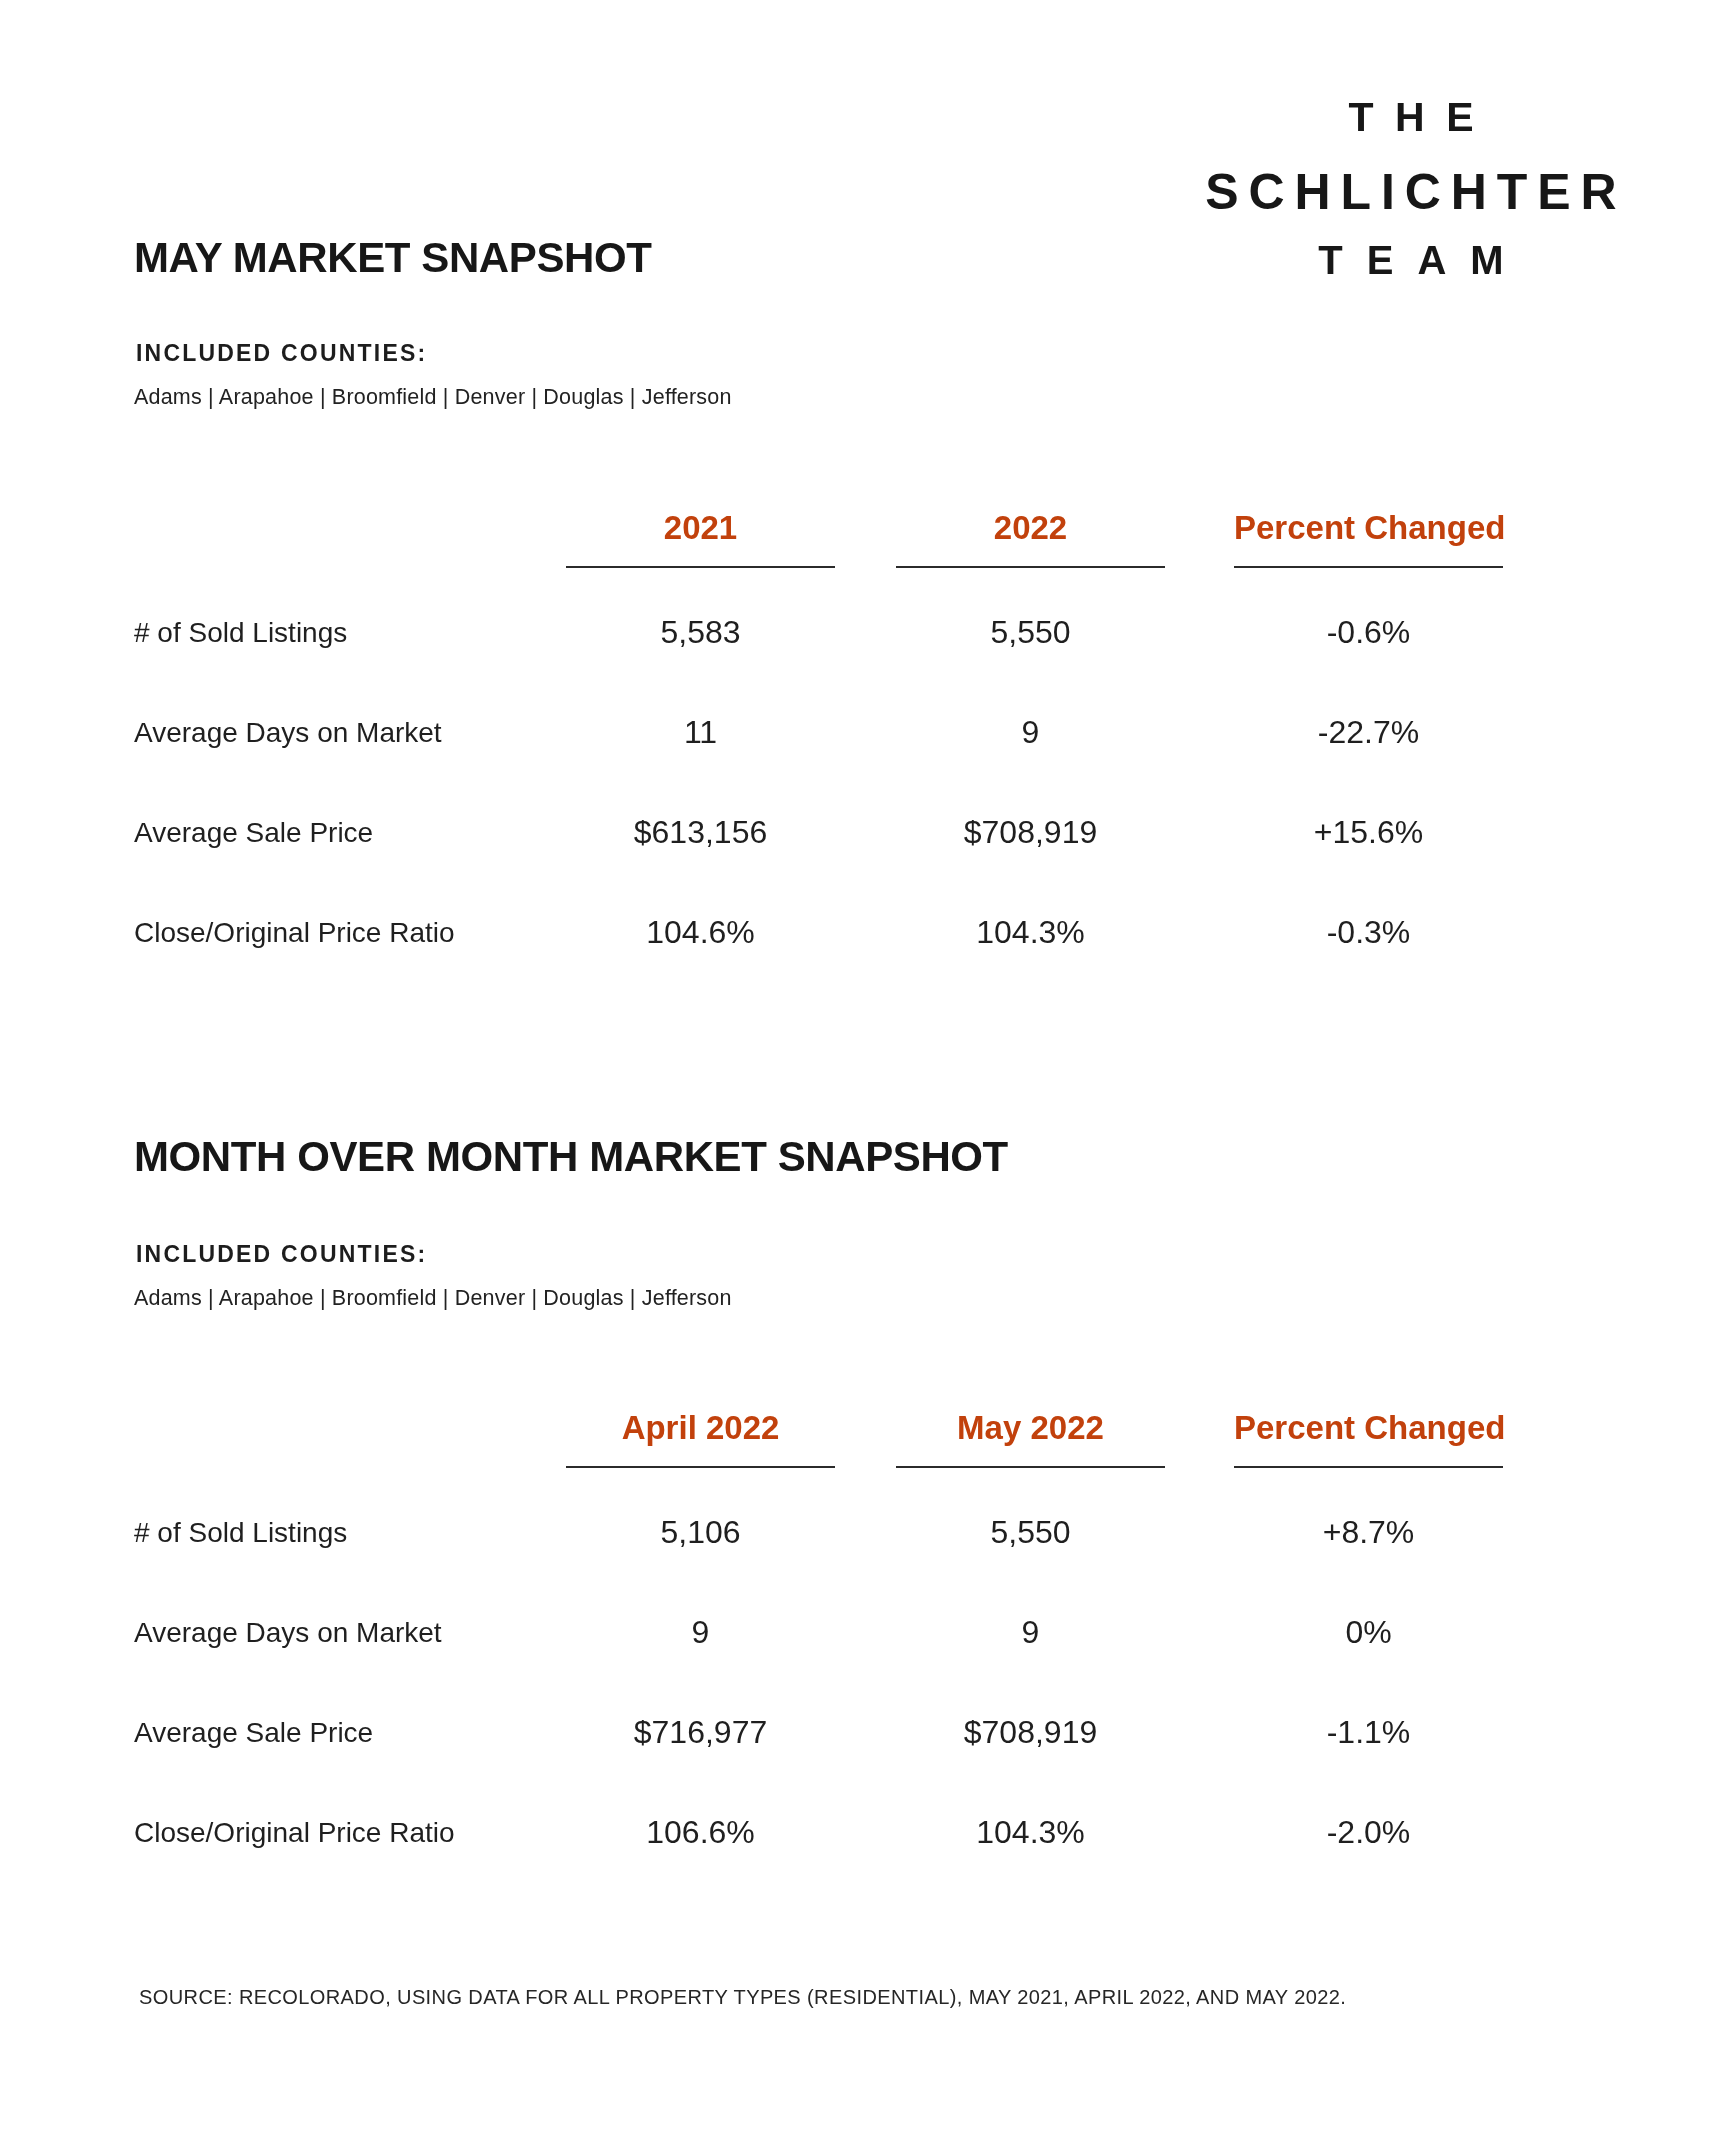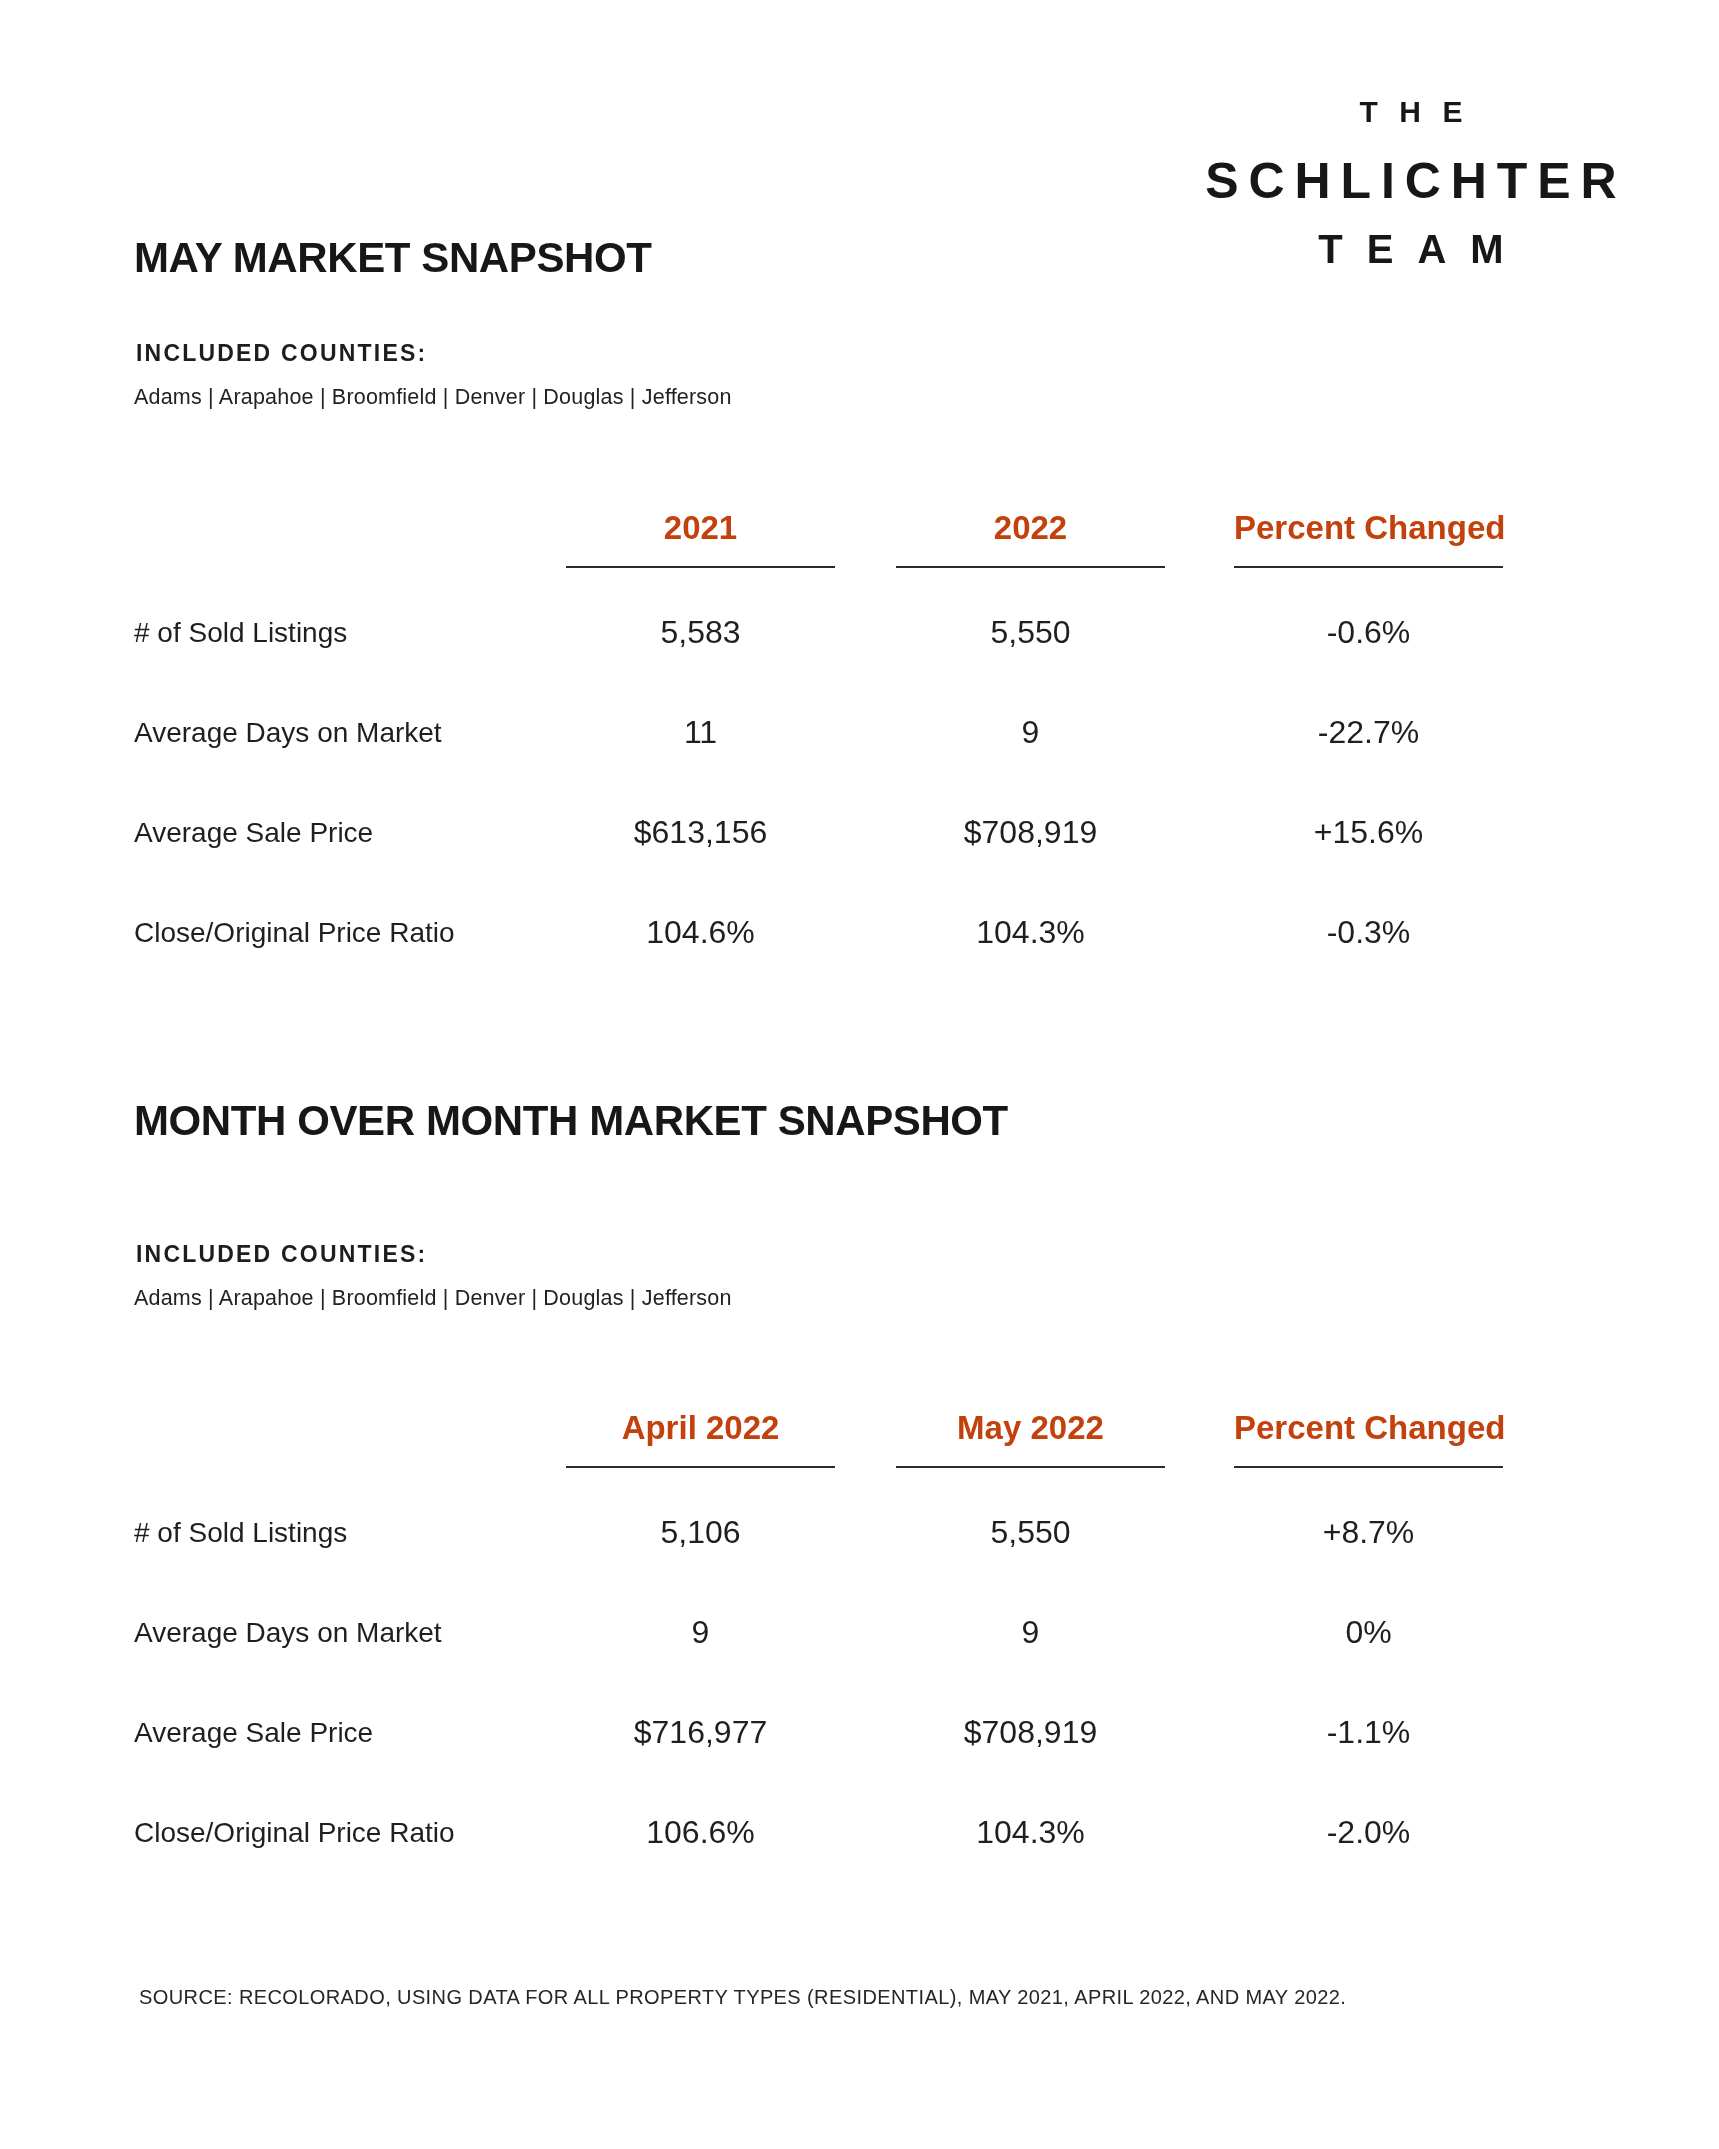--- a/index.html
+++ b/index.html
@@ -20,21 +20,21 @@
   
   .brand {
     position: absolute;
     top: 97px;
     left: 1160px;
     width: 502px;
     text-align: center;
     color: #171717;
   }
   .brand-the {
-    font-size: 30px;
+    font-size: 41px;
     font-weight: 600;
     letter-spacing: 21.5px;
     text-indent: 21.5px;
     line-height: 1;
   }
   .brand-main {
     margin-top: 29px;
     font-size: 50px;
     font-weight: 700;
     letter-spacing: 9.9px;
@@ -56,21 +56,21 @@
     left: 134px;
     margin: 0;
     font-size: 42px;
     font-weight: 800;
     letter-spacing: -0.4px;
     line-height: 1;
     color: #171717;
     white-space: nowrap;
   }
   .title-1 { top: 237px; }
-  .title-2 { top: 1100px; }
+  .title-2 { top: 1136px; }
 
   .included-label {
     position: absolute;
     left: 136px;
     font-size: 23px;
     font-weight: 700;
     letter-spacing: 2.2px;
     line-height: 1;
     color: #1d1d1d;
     white-space: nowrap;

